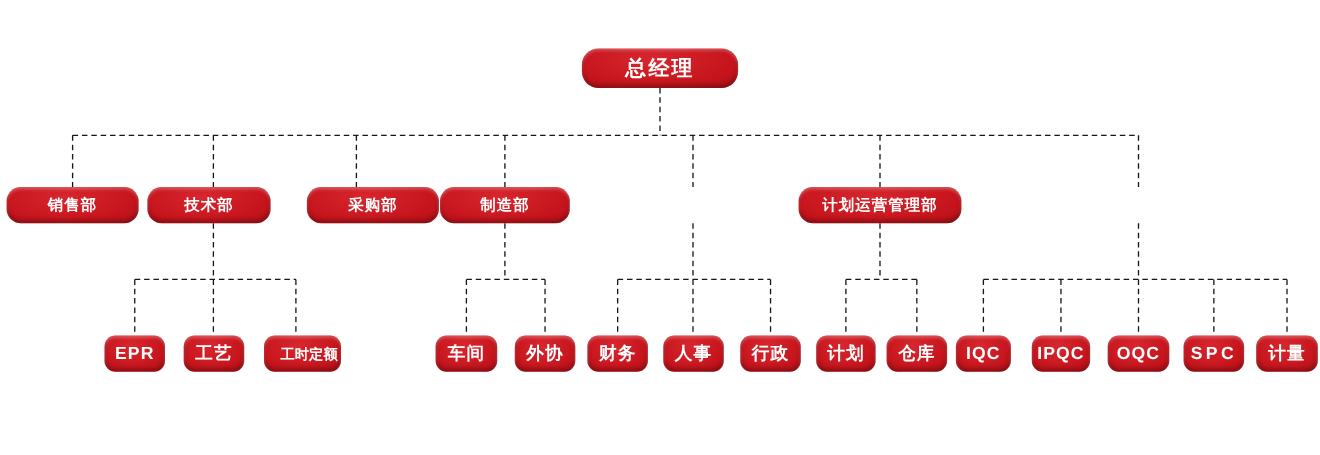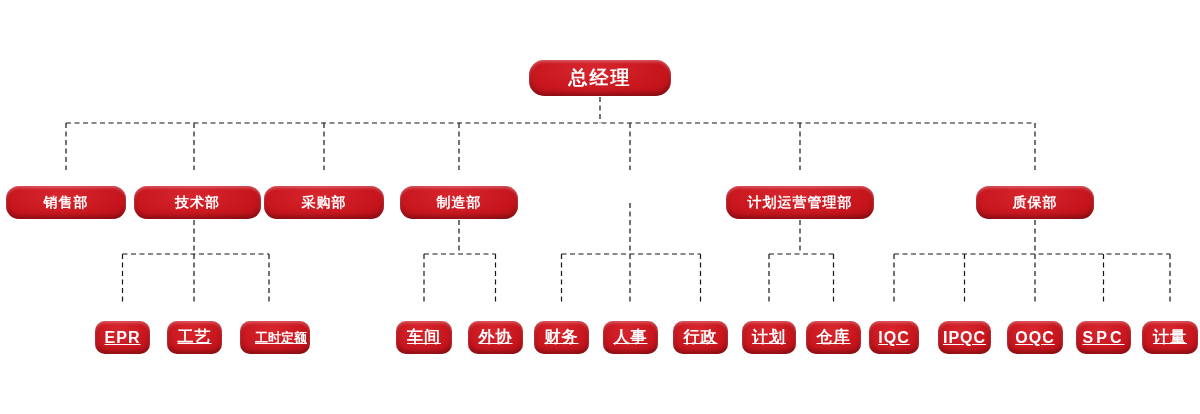--- a/index.html
+++ b/index.html
@@ -23,25 +23,24 @@
     display:flex; align-items:center; justify-content:center;
     color: var(--node-text, #ffffff);
     font-weight:bold;
     text-align:center;
     white-space:nowrap;
     background: radial-gradient(ellipse 95% 130% at 45% 28%,
       var(--node-light, #d8262e) 0%,
       var(--node-fill, #c6141c) 55%,
       var(--node-dark, #a30e15) 100%);
     box-shadow: inset 0 2px 3px rgba(255,255,255,.28), inset 0 -3px 5px rgba(0,0,0,.30);
-    margin-top: 16px;
   }
   .l1 { top:44px;  height:36px; font-size:19px; border-radius:15px; letter-spacing:2px; }
   .l2 { top:170px; height:33px; font-size:14px; border-radius:13px; letter-spacing:1px; }
-  .l3 { top:305px; height:33px; font-size:16px; border-radius:10px; letter-spacing:1px;text-decoration:underline; }
+  .l3 { top:305px; height:33px; font-size:16px; border-radius:10px; letter-spacing:1px; }
   .t-small { font-size:13px; letter-spacing:0; }
   .ls-wide { letter-spacing:3px; }
 </style>
 </head>
 <body>
 
 <div class="stage">
 
   <svg class="connectors" viewBox="0 0 1200 414" aria-hidden="true">
     <path d="
@@ -83,25 +82,24 @@
       M964.5 254 V305
       M1035 254 V305
       M1103.5 254 V305
       M1170 254 V305
     "></path>
   </svg>
 
   <div class="node l1" style="left:529px;width:142px;">总经理</div>
 
   <div class="node l2" style="left:6px;width:120px;">销售部</div>
-  <div class="node l2" style="left:134px;width:127px;">技术部</div>
-  <div class="node l2" style="left:264px;width:120px;">采购部</div>
+  <div class="node l2" style="left:134px;width:112px;">技术部</div>
+  <div class="node l2" style="left:279px;width:120px;">采购部</div>
   <div class="node l2" style="left:400px;width:118px;">制造部</div>
   <div class="node l2" style="left:726px;width:148px;">计划运营管理部</div>
-  <div class="node l2" style="left:976px;width:118px;">质保部</div>
 
   <div class="node l3" style="left:95px;width:55px;">EPR</div>
   <div class="node l3" style="left:167px;width:55px;">工艺</div>
   <div class="node l3 t-small" style="left:240px;width:58px;padding-left:12px;">工时定额</div>
 
   <div class="node l3" style="left:396px;width:56px;">车间</div>
   <div class="node l3" style="left:468px;width:55px;">外协</div>
 
   <div class="node l3" style="left:534px;width:55px;">财务</div>
   <div class="node l3" style="left:603px;width:55px;">人事</div>

